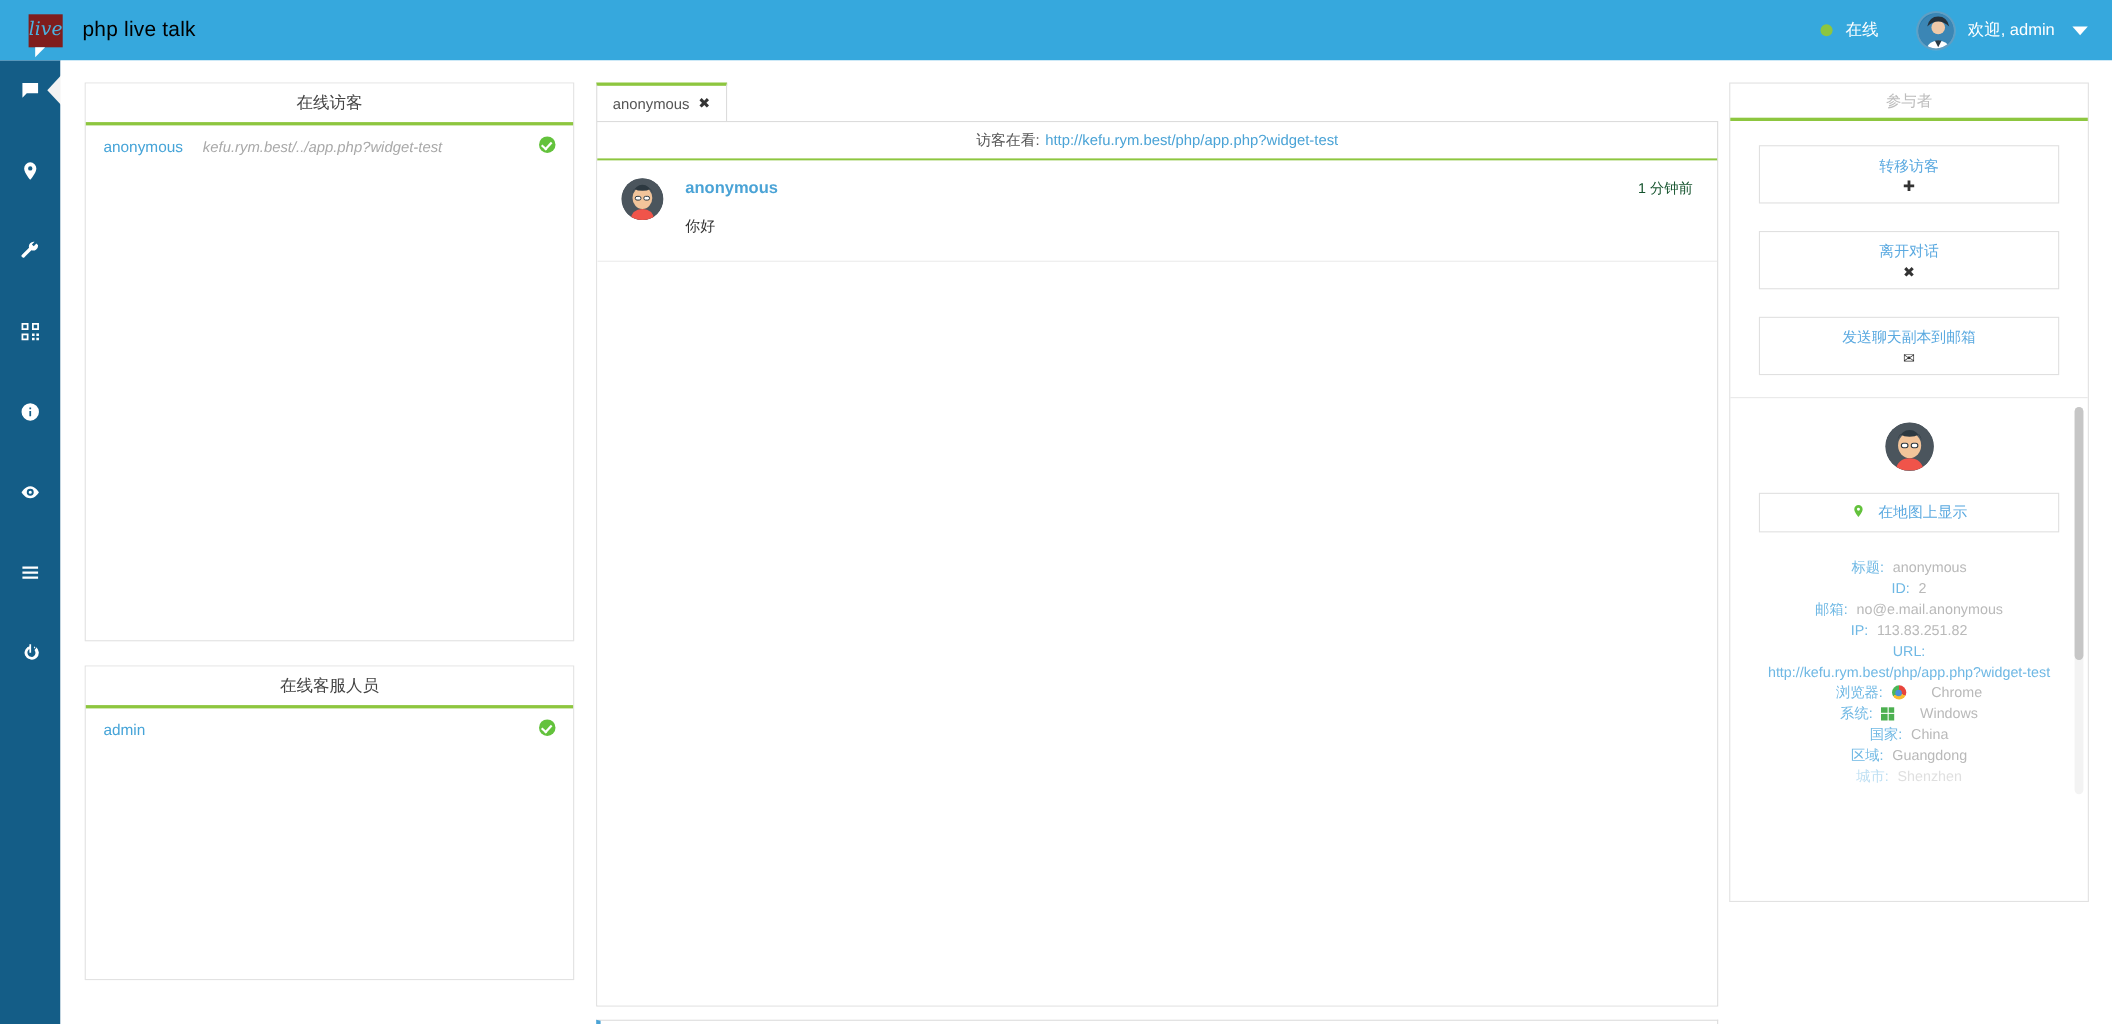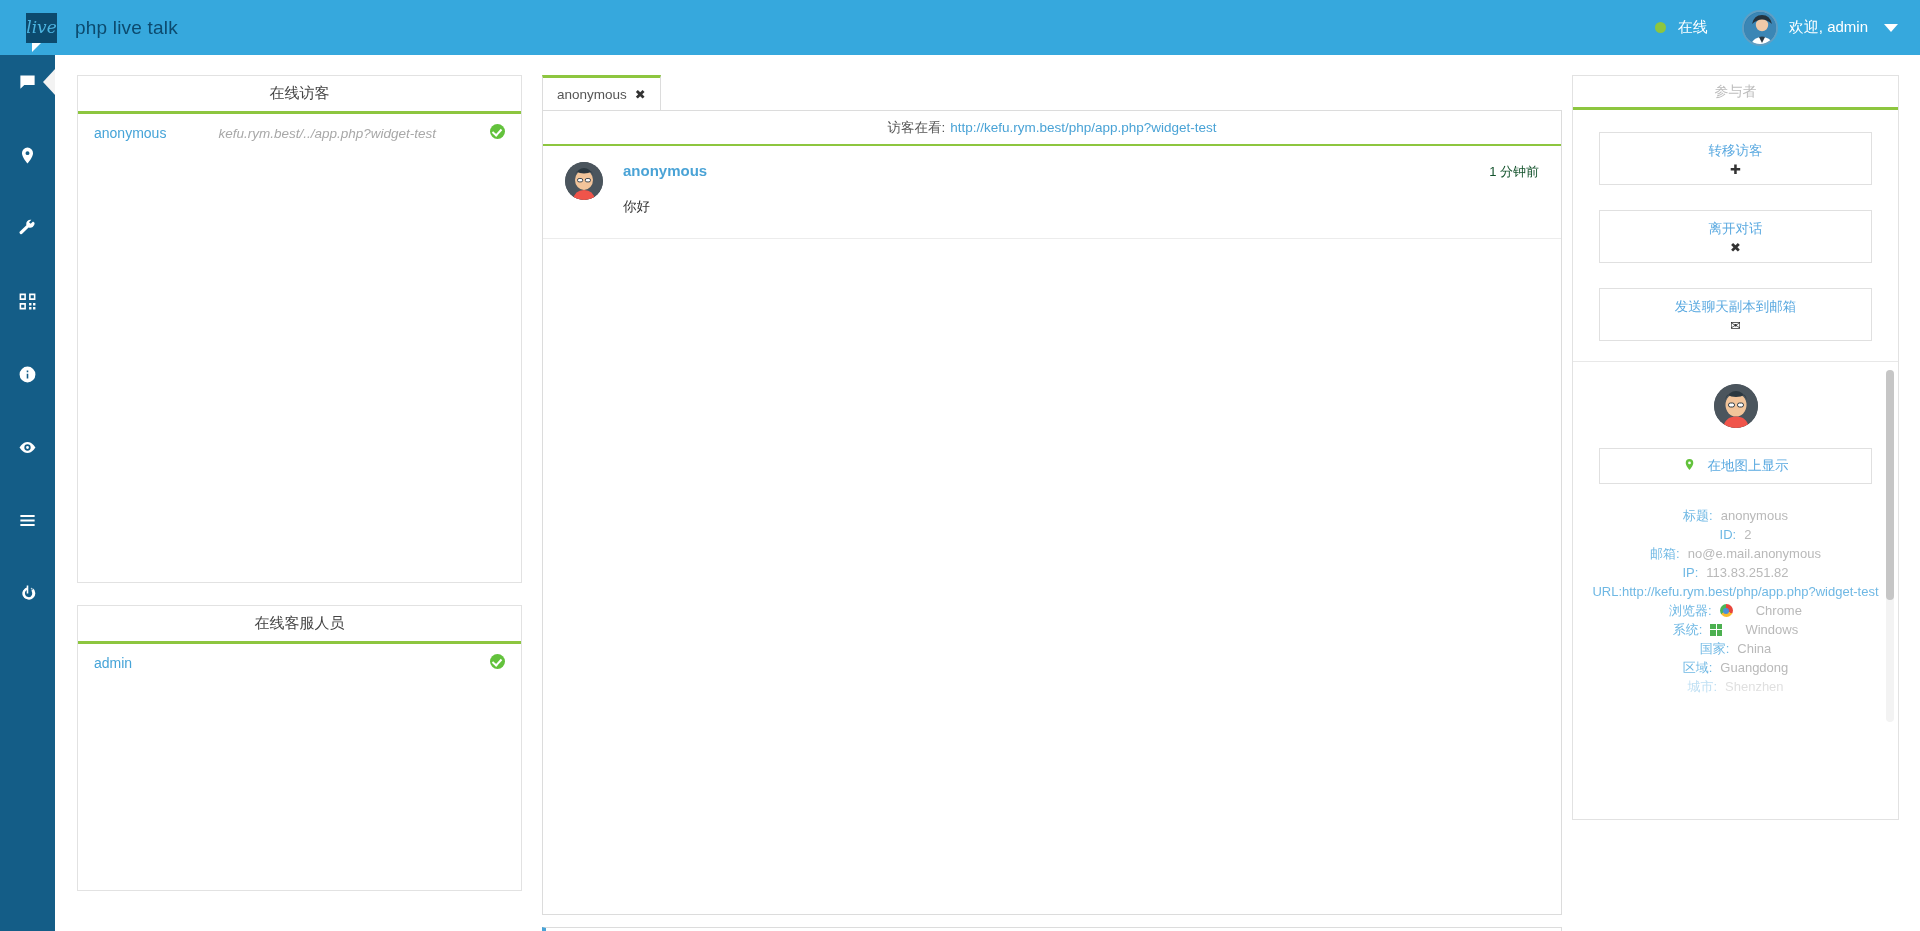--- a/index.html
+++ b/index.html
@@ -18,39 +18,39 @@
     display: flex; align-items: center;
   }
   .logo-box {
     width: 55px; height: 55px;
     display: flex; align-items: center; justify-content: center;
     flex: 0 0 55px;
   }
   .logo-bubble {
     position: relative;
     width: 38px; height: 30px;
-    background: #0c4a6e;
+    background: #7f1d1d;
     display: flex; align-items: center; justify-content: center; margin-left: 28px;
   }
   .logo-bubble::after {
     content: ""; position: absolute;
     bottom: -9px; left: 6px;
     border-left: 9px solid #ffffff;
     border-bottom: 9px solid transparent;
     border-right: 4px solid transparent;
   }
   .logo-text {
     font-family: "DejaVu Serif", serif;
     font-style: italic;
     font-size: 17px;
     color: #4bb3e0;
     line-height: 1;
   }
   .app-title {
-    color: #0c4a6e;
+    color: #000000;
     font-size: 19px;
     margin-left: 20px;
     letter-spacing: .2px;
   }
   .topbar-right {
     margin-left: auto;
     display: flex; align-items: center;
     height: 55px;
     padding-right: 22px;
   }
@@ -119,21 +119,21 @@
   }
   .visitors-panel { height: 508px; }
   .operators-panel { height: 286px; margin-top: 22px; }
   .row-item {
     display: flex; align-items: center;
     height: 38px;
     padding: 0 16px;
     font-size: 14px;
   }
   .row-name { color: #46a4d8; margin-right: 18px; }
-  .row-url { color: #a8a8a8; font-style: italic; font-size: 13.5px; margin-left: 34px; }
+  .row-url { color: #a8a8a8; font-style: italic; font-size: 13.5px; }
   .row-check { margin-left: auto; }
   .check-circle {
     width: 15px; height: 15px; border-radius: 50%;
     background: #63c23c; position: relative; display: inline-block;
   }
   .check-circle::after {
     content: ""; position: absolute;
     left: 4px; top: 3px; width: 4px; height: 7px;
     border: solid #ffffff; border-width: 0 2px 2px 0;
     transform: rotate(42deg);
@@ -240,21 +240,21 @@
   .map-btn .pin { color: #63c23c; font-size: 14px; }
   .map-btn .lbl { color: #5aa9e0; font-size: 13.5px; }
   .kv {
     display: flex; justify-content: center; align-items: center;
     gap: 8px; font-size: 13px; line-height: 19px;
     padding: 0 14px;
   }
   .kv .k { color: #6fb8e4; }
   .kv .v { color: #b9b9b9; }
   .kv .v.url { color: #6fb8e4; }
-  .kv.stack { flex-direction: row; gap: 0; }
+  .kv.stack { flex-direction: column; gap: 0; }
   .chip { display: inline-flex; align-items: center; gap: 23px; }
   .chrome-dot {
     width: 13px; height: 13px; border-radius: 50%;
     background: conic-gradient(#e8453c 0 33%, #f9bb2d 0 66%, #4ab757 0 100%);
     position: relative;
   }
   .chrome-dot::after {
     content: ""; position: absolute; inset: 3.5px;
     border-radius: 50%; background: #4a90d9;
   }

